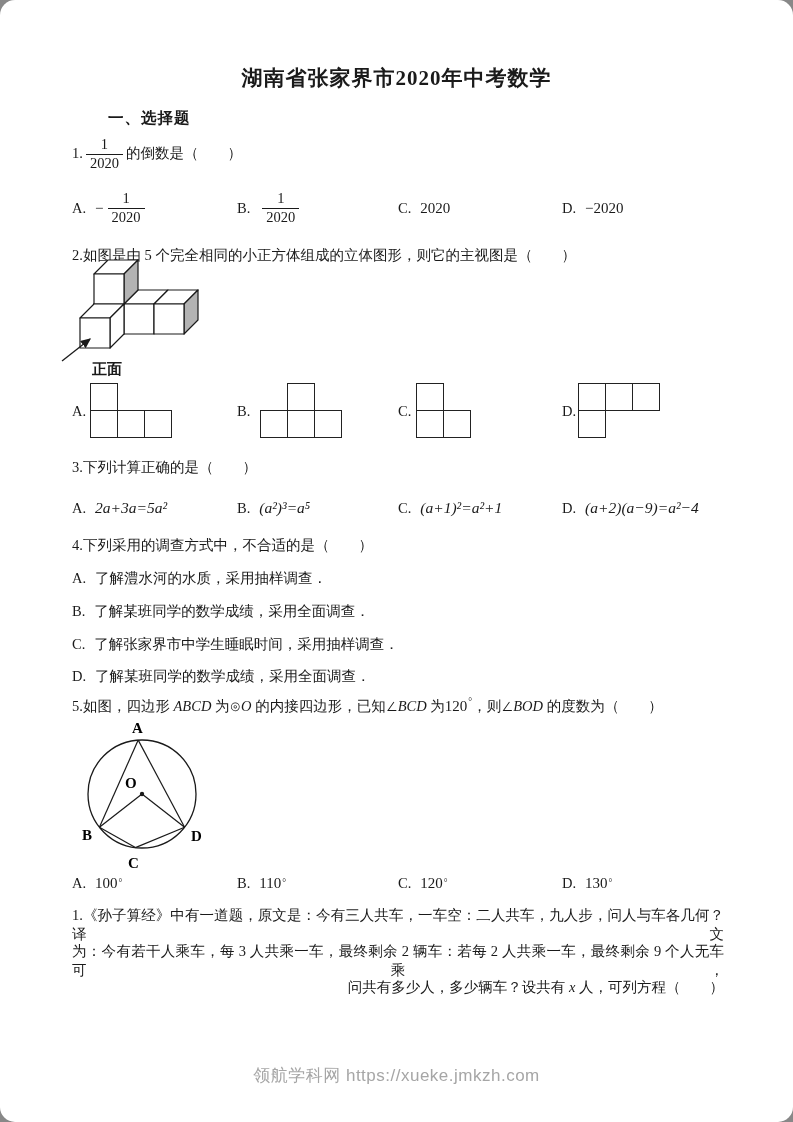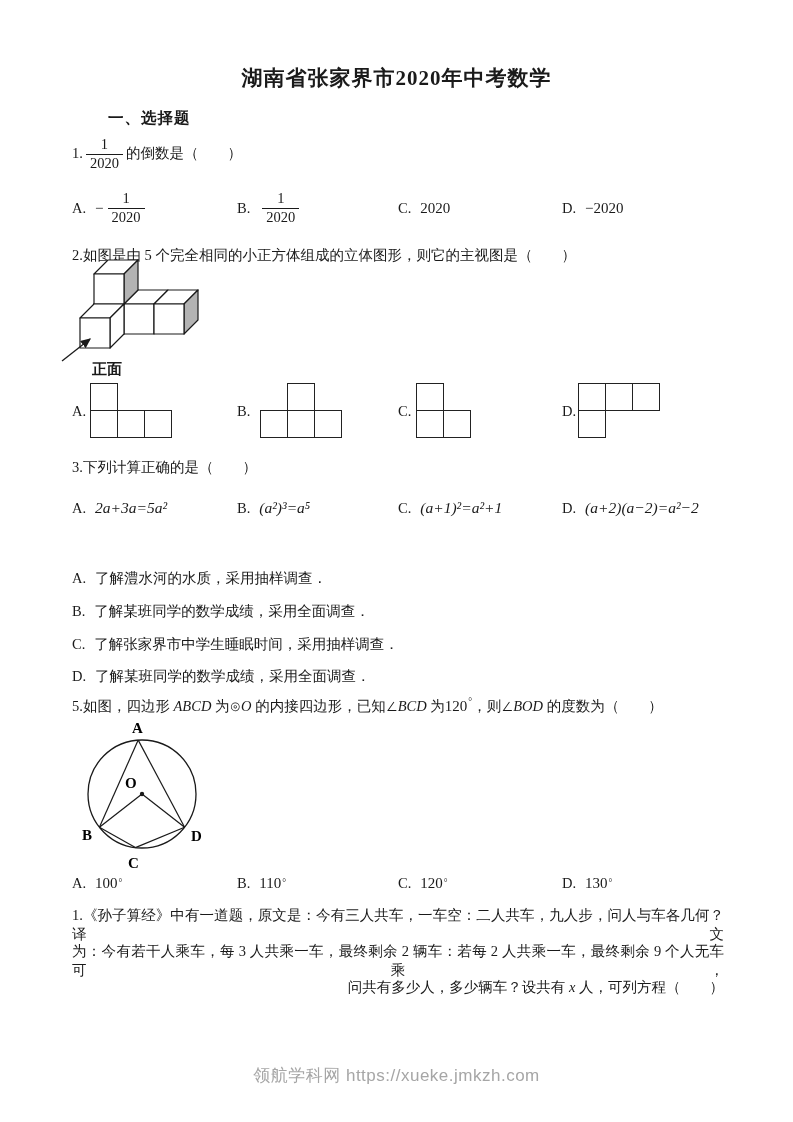--- a/index.html
+++ b/index.html
@@ -1,17 +1,17 @@
 <!DOCTYPE html>
 <html><head>
 <meta charset="utf-8">
 <style>
   html,body{margin:0;padding:0;background:#888;}
   .page{position:relative;width:793px;height:1122px;margin:0 auto;background:#ffffff;
-        font-family:"Liberation Serif",serif;color:#1a1a1a;overflow:hidden;}
+        font-family:"Liberation Serif",serif;color:#1a1a1a;overflow:hidden;border-radius:15px;}
   .abs{position:absolute;}
   .cn{font-size:14.5px;line-height:1.35;}
   .title{left:0;right:0;top:64px;text-align:center;font-size:21px;font-weight:bold;letter-spacing:1px;}
   .section{left:72px;top:108px;font-size:15.5px;font-weight:bold;letter-spacing:1px;margin-left:36px;}
   .stem{left:72px;display:flex;align-items:center;}
   .optrow{left:0;top:0;width:793px;}
   .opt{position:absolute;display:flex;align-items:center;}
   .lbl{margin-right:9px;font-size:14.5px;}
   .num{font-size:15px;}
   .formula{font-size:15.5px;font-style:italic;font-family:"Liberation Serif",serif;}
@@ -145,24 +145,25 @@
     <div class="opt" style="left:237px;top:0;height:40px;">
       <span class="lbl">B.</span>
       <span class="formula">(a²)³=a⁵</span>
     </div>
     <div class="opt" style="left:398px;top:0;height:40px;">
       <span class="lbl">C.</span>
       <span class="formula">(a+1)²=a²+1</span>
     </div>
     <div class="opt" style="left:562px;top:0;height:40px;">
       <span class="lbl">D.</span>
-      <span class="formula">(a+2)(a−2)=a²−2</span>
-    </div>
-  </div>
-
+      <span class="formula">(a+2)(a−9)=a²−4</span>
+    </div>
+  </div>
+
+  <div class="abs cn" style="left:72px;top:536px;">4.下列采用的调查方式中，不合适的是（　　）</div>
 
   <div class="abs cn" style="left:72px;top:569px;">
     <span class="lbl">A.</span><span>了解澧水河的水质，采用抽样调查．</span>
   </div>
   <div class="abs cn" style="left:72px;top:602px;">
     <span class="lbl">B.</span><span>了解某班同学的数学成绩，采用全面调查．</span>
   </div>
   <div class="abs cn" style="left:72px;top:635px;">
     <span class="lbl">C.</span><span>了解张家界市中学生睡眠时间，采用抽样调查．</span>
   </div>

